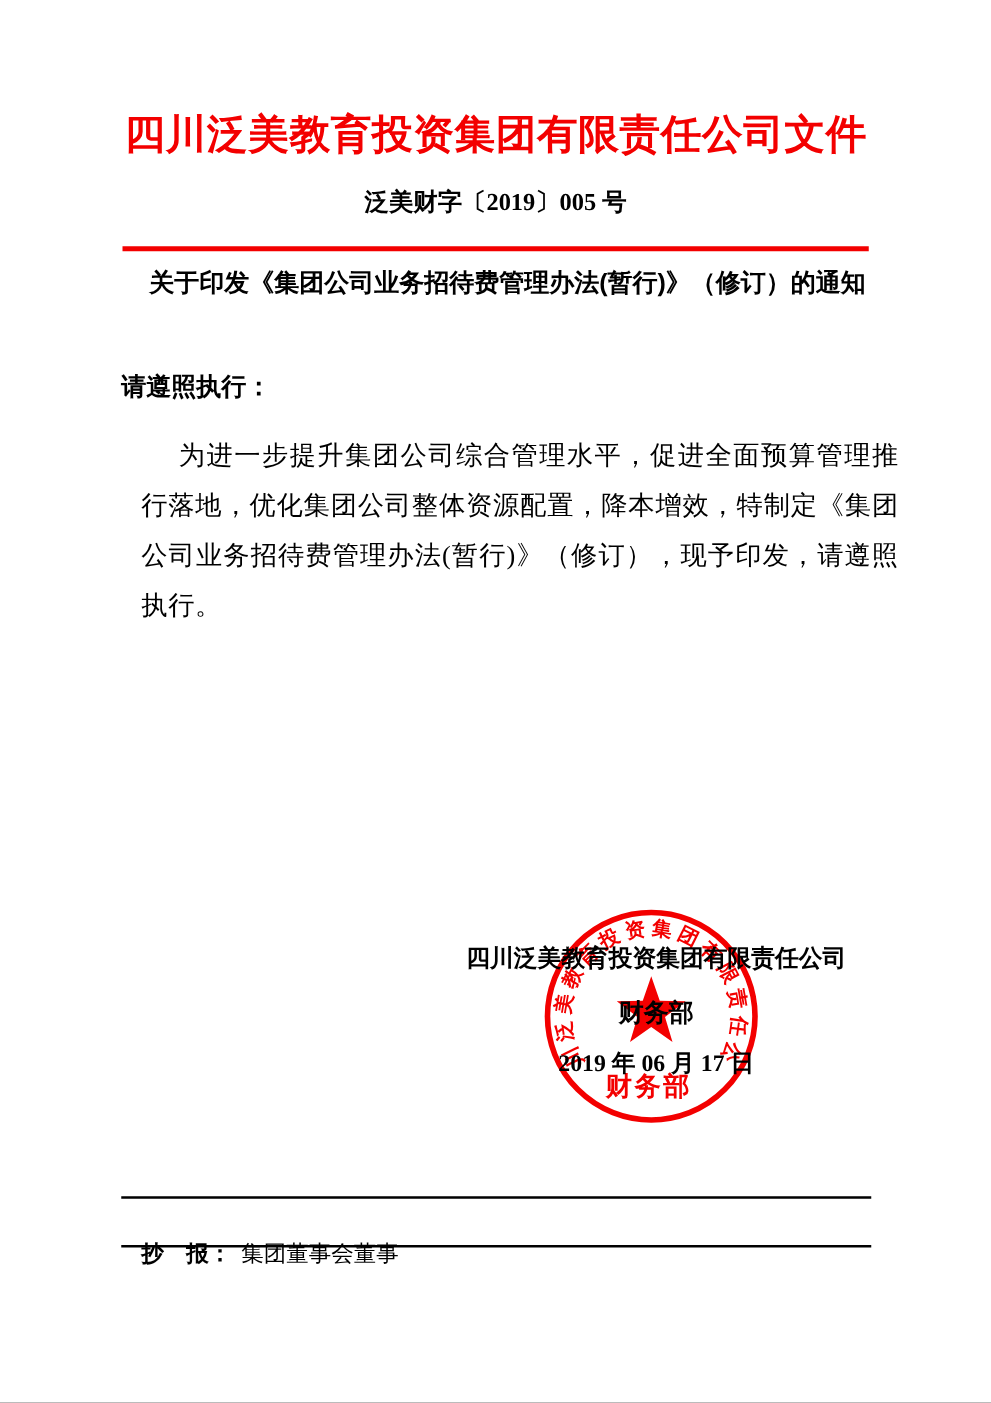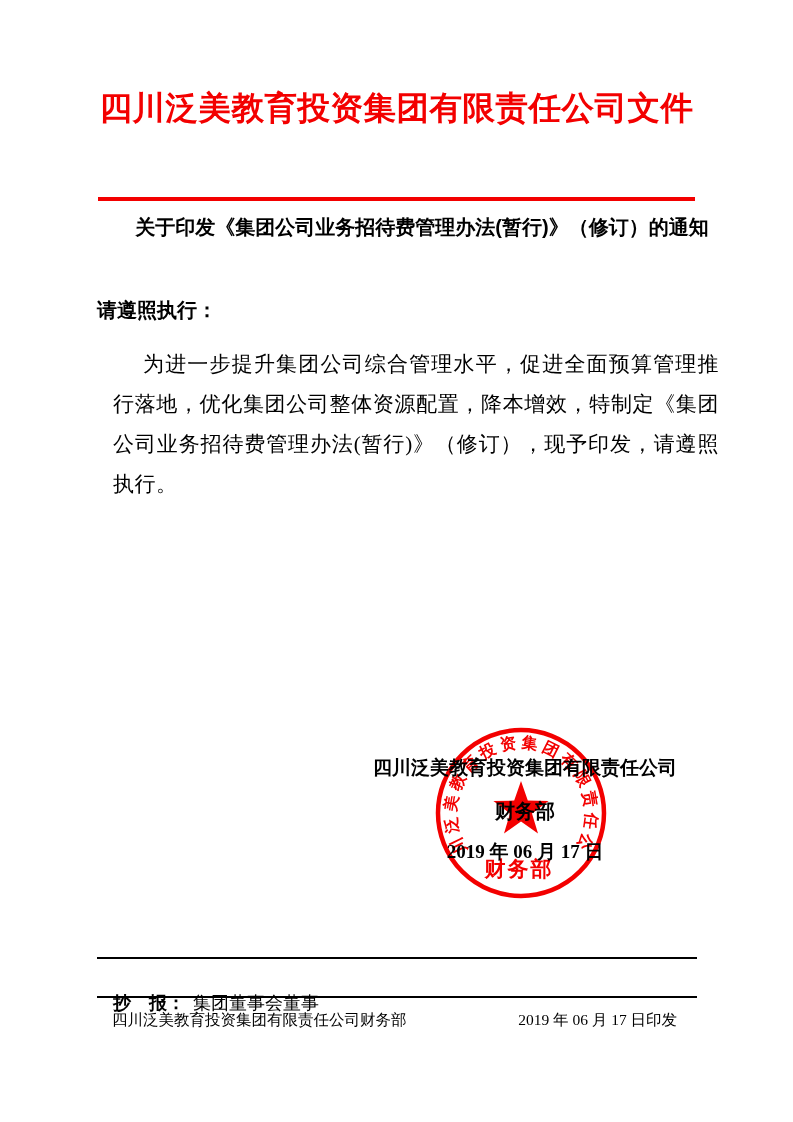--- a/index.html
+++ b/index.html
@@ -25,21 +25,21 @@
     position:absolute;left:0;right:0;top:148px;
     text-align:center;
     font-size:19.5px;font-weight:bold;line-height:30px;
     font-family:"Liberation Serif","DejaVu Serif",serif;
   }
   .redline{
     position:absolute;left:98px;top:197px;width:597px;height:4px;
     background:var(--red,#f30000);
   }
   .heading{
-    position:absolute;left:132px;top:213px;width:580px;
+    position:absolute;left:116px;top:213px;width:580px;
     text-align:center;
     font-family:"Liberation Sans","DejaVu Sans",sans-serif;
     font-size:20px;font-weight:bold;line-height:28px;
   }
   .salutation{
     position:absolute;left:97px;top:297px;
     font-family:"Liberation Sans","DejaVu Sans",sans-serif;
     font-size:20px;font-weight:bold;line-height:26px;
   }
   .para{
@@ -111,20 +111,21 @@
     font-family:"Liberation Serif","DejaVu Serif",serif;
   }
 </style>
 </head>
 <body>
 
 <div class="page">
 
   <h1 class="title">四川泛美教育投资集团有限责任公司文件</h1>
 
+  <div class="docnum">泛美财字〔2019〕005 号</div>
 
   <div class="redline"></div>
 
   <div class="heading">关于印发《集团公司业务招待费管理办法(暂行)》（修订）的通知</div>
 
   <div class="salutation">请遵照执行：</div>
 
   <p class="para">为进一步提升集团公司综合管理水平，促进全面预算管理推行落地，优化集团公司整体资源配置，降本增效，特制定《集团公司业务招待费管理办法(暂行)》（修订），现予印发，请遵照执行。</p>
 
   <div class="sig">
@@ -147,18 +148,14 @@
 
 
   <div class="hr hr1"></div>
 
   <div class="copy-row">
     <span class="copy-label">抄　报：</span><span>集团董事会董事</span>
   </div>
 
   <div class="hr hr2"></div>
 
-  <div class="footer-row">
-    <span>四川泛美教育投资集团有限责任公司财务部</span>
-    <span>2019 年 06 月 17 日印发</span>
-  </div>
 
 </div>
 
 </body></html>

